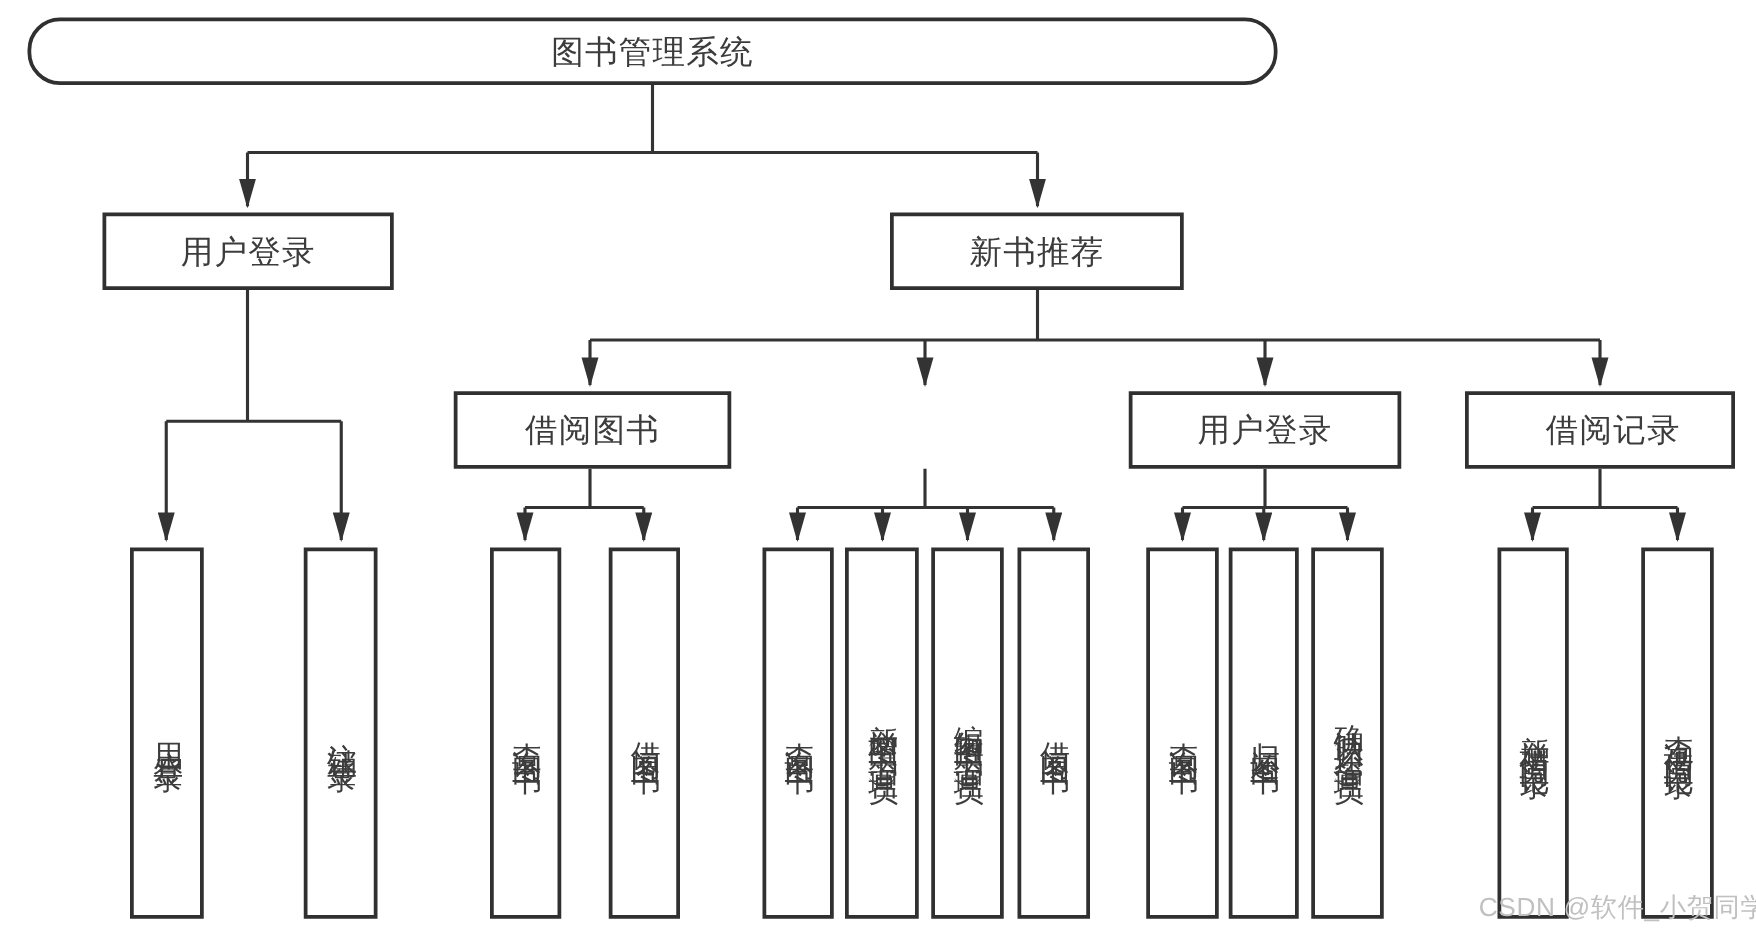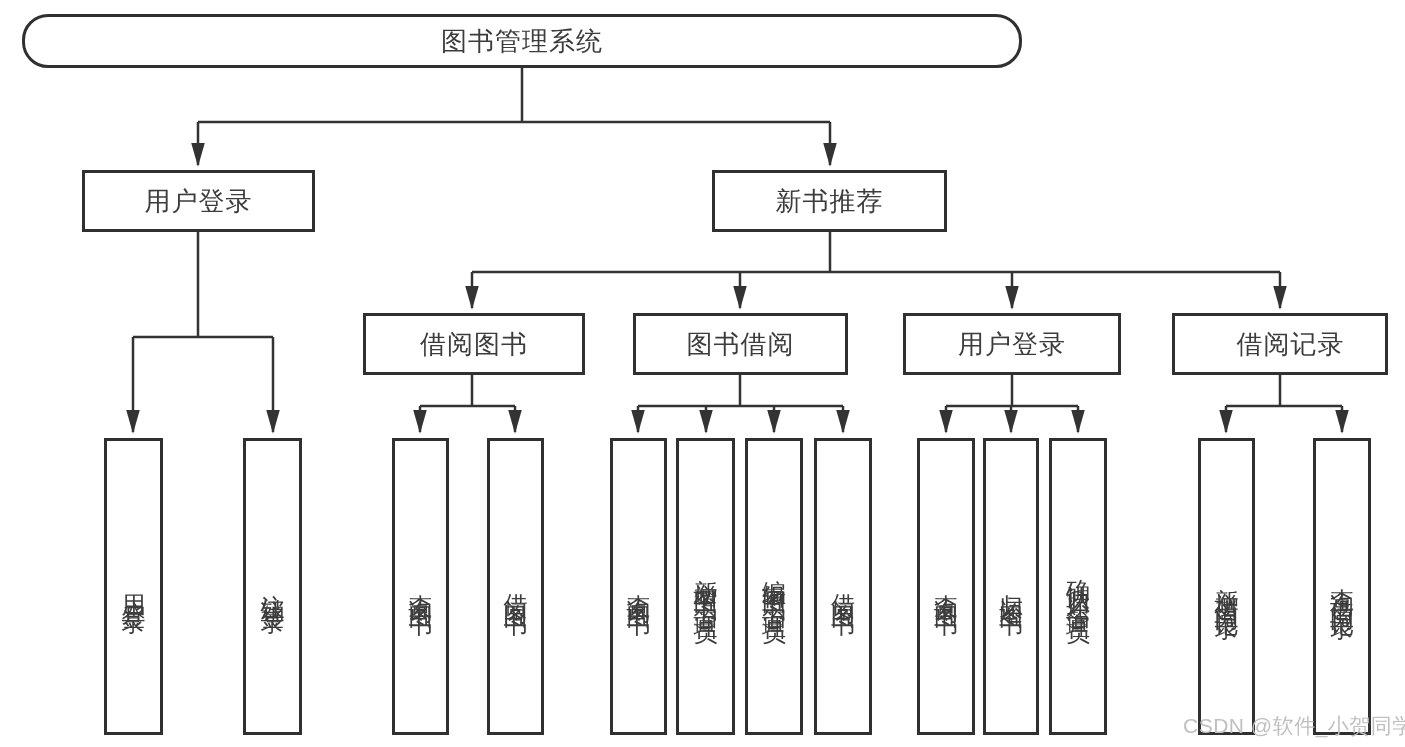--- a/index.html
+++ b/index.html
@@ -84,21 +84,20 @@
       <path class="wire" d="M1342,406 V432" marker-end="url(#arrow)"></path>
     </g>
   </svg>
 
   <div class="box hbox" style="left:22px;top:14px;width:1000px;height:54px;border-radius:26px;">图书管理系统</div>
 
   <div class="box hbox" style="left:82px;top:170px;width:233px;height:62px;">用户登录</div>
   <div class="box hbox" style="left:712px;top:170px;width:235px;height:62px;">新书推荐</div>
 
   <div class="box hbox" style="left:363px;top:313px;width:222px;height:62px;">借阅图书</div>
-  <div class="box hbox" style="left:633px;top:313px;width:215px;height:62px;">图书借阅</div>
   <div class="box hbox" style="left:903px;top:313px;width:218px;height:62px;">用户登录</div>
   <div class="box hbox" style="left:1172px;top:313px;width:216px;height:62px;padding-left:21px;">借阅记录</div>
 
   <div class="box vbox" style="left:104px;top:438px;width:59px;height:297px;">用户登录</div>
   <div class="box vbox" style="left:243px;top:438px;width:59px;height:297px;">注销登录</div>
 
   <div class="box vbox" style="left:392px;top:438px;width:57px;height:297px;">查询图书</div>
   <div class="box vbox" style="left:487px;top:438px;width:57px;height:297px;">借阅图书</div>
 
   <div class="box vbox" style="left:610px;top:438px;width:57px;height:297px;">查询图书</div>

